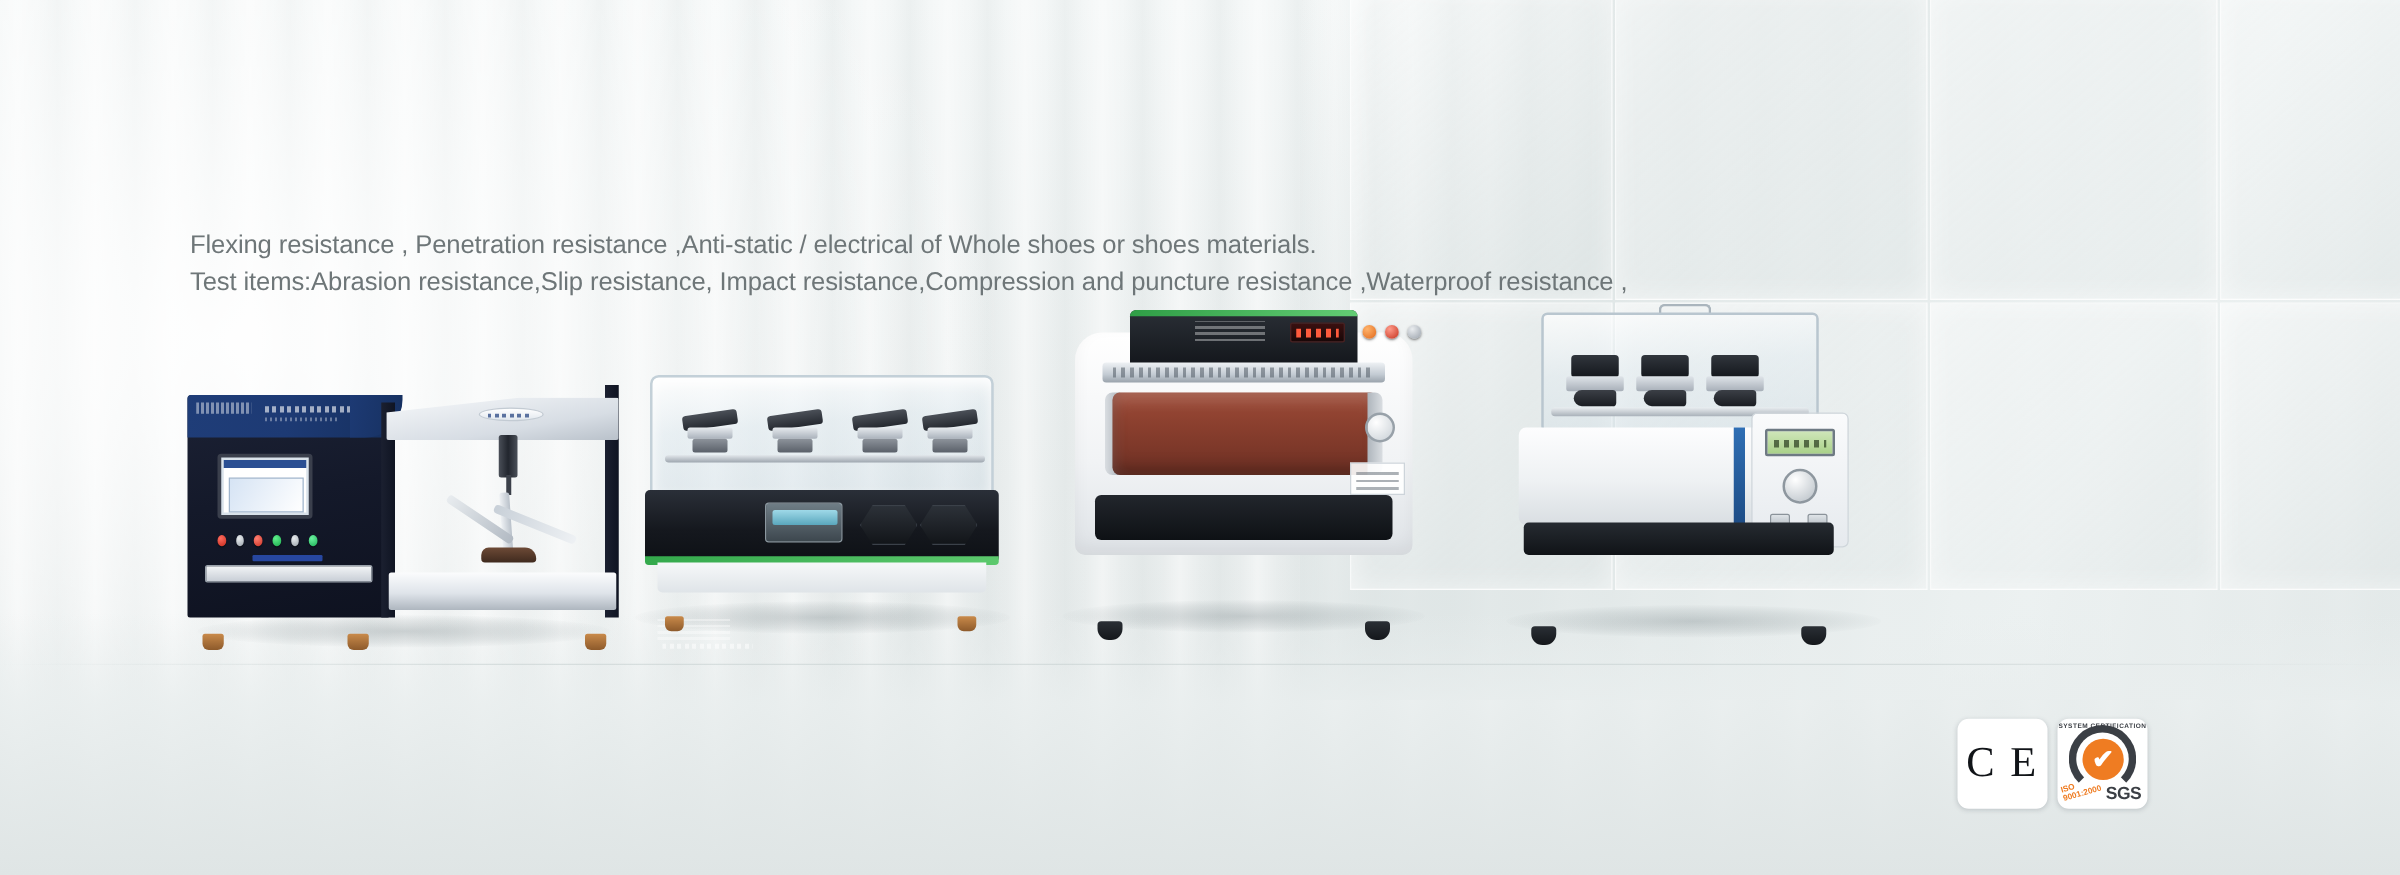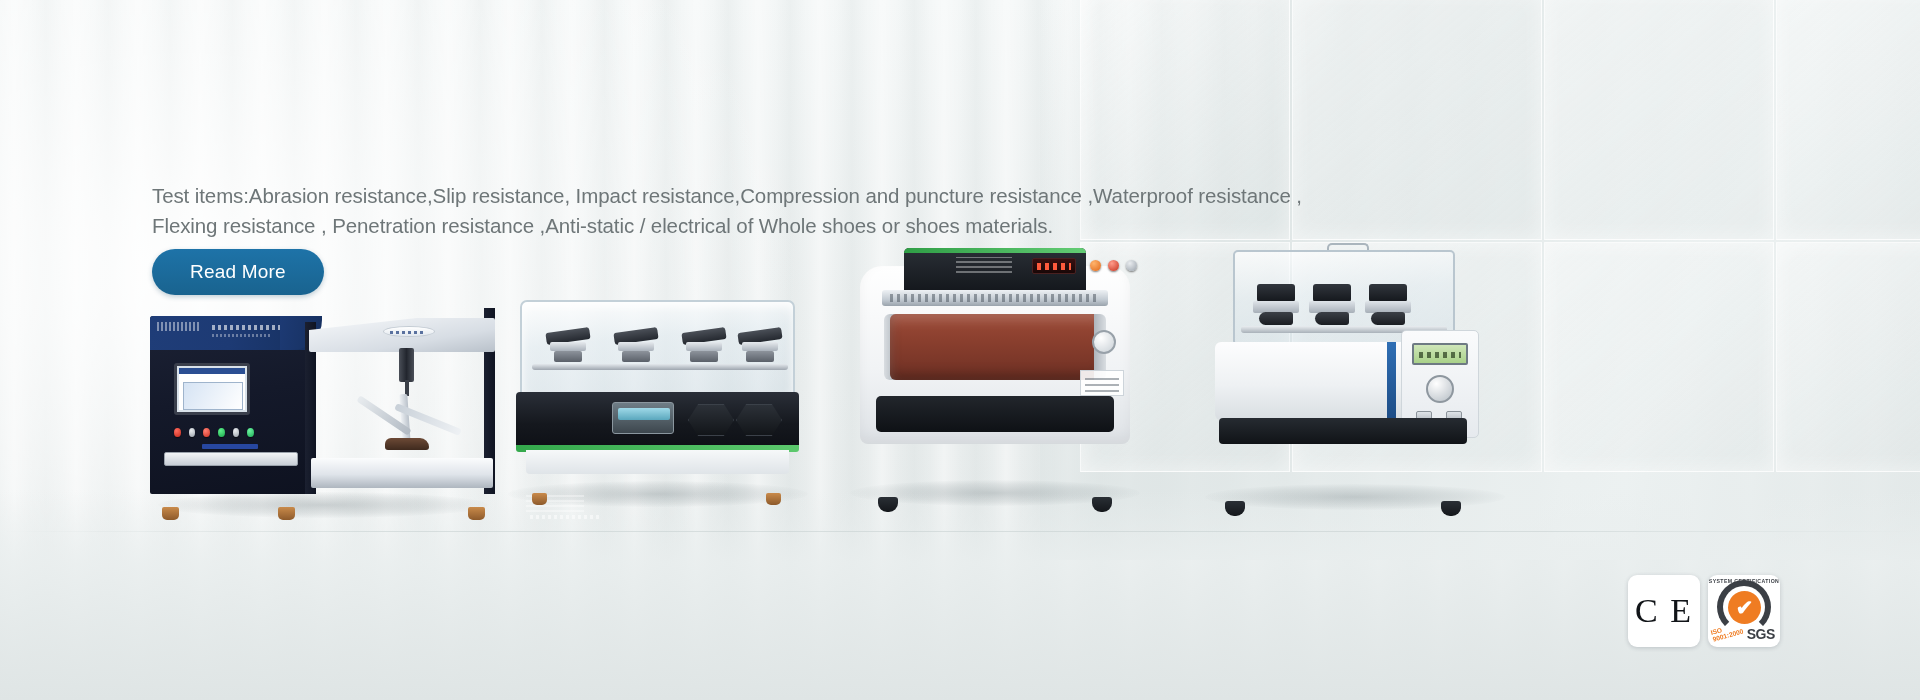--- a/index.html
+++ b/index.html
@@ -343,21 +343,21 @@
     display: flex; align-items: center;
     padding-left: 24px;
     border-radius: 23px;
     background: linear-gradient(180deg, #f0962c 0%, #ec8a23 100%);
     color: #ffffff;
     font-size: 21px;
     font-weight: 700;
     letter-spacing: -0.2px;
     white-space: nowrap;
   }
-  .cert-group { position: absolute; left: 1628px; top: 575px; display: flex; gap: 8px; }
+  .cert-group { position: absolute; left: 1566px; top: 575px; display: flex; gap: 8px; }
   .cert-card {
     width: 72px; height: 72px;
     background: #ffffff;
     border-radius: 9px;
     box-shadow: 0 1px 4px rgba(60,70,80,.22);
     display: flex; align-items: center; justify-content: center;
     position: relative;
     overflow: hidden;
   }
   .ce-mark { font-size: 34px; color: #111418; letter-spacing: 2px; font-family: "Liberation Serif", serif; font-weight: 400; }
@@ -403,25 +403,24 @@
     <div class="wall-block" style="left:252px; top:242px; width:250px; height:230px;"></div>
     <div class="wall-block" style="left:504px; top:242px; width:230px; height:230px;"></div>
     <div class="wall-block" style="left:736px; top:242px; width:170px; height:230px;"></div>
   </div>
   <div class="bg-soft-left"></div>
   <div class="bg-floor"></div>
   <div class="floor-line"></div>
 
 
   <div class="desc">
+    <div class="desc-line">Flexing resistance , Penetration resistance ,Anti-static / electrical of Whole shoes or shoes materials.</div>
     <div class="desc-line">Test items:Abrasion resistance,Slip resistance,  Impact resistance,Compression and puncture resistance ,Waterproof resistance ,</div>
-    <div class="desc-line">Flexing resistance , Penetration resistance ,Anti-static / electrical of Whole shoes or shoes materials.</div>
   </div>
 
-  <button class="read-more">Read More</button>
 
   <div class="machines">
 
     <div class="machine m1">
       <div class="shadow" style="bottom:-10px; width:330px; height:26px;"></div>
       <div class="cabinet">
         <div class="cab-top">
           <div class="cab-logo"></div>
           <div class="cab-title"></div>
           <div class="cab-sub"></div>

